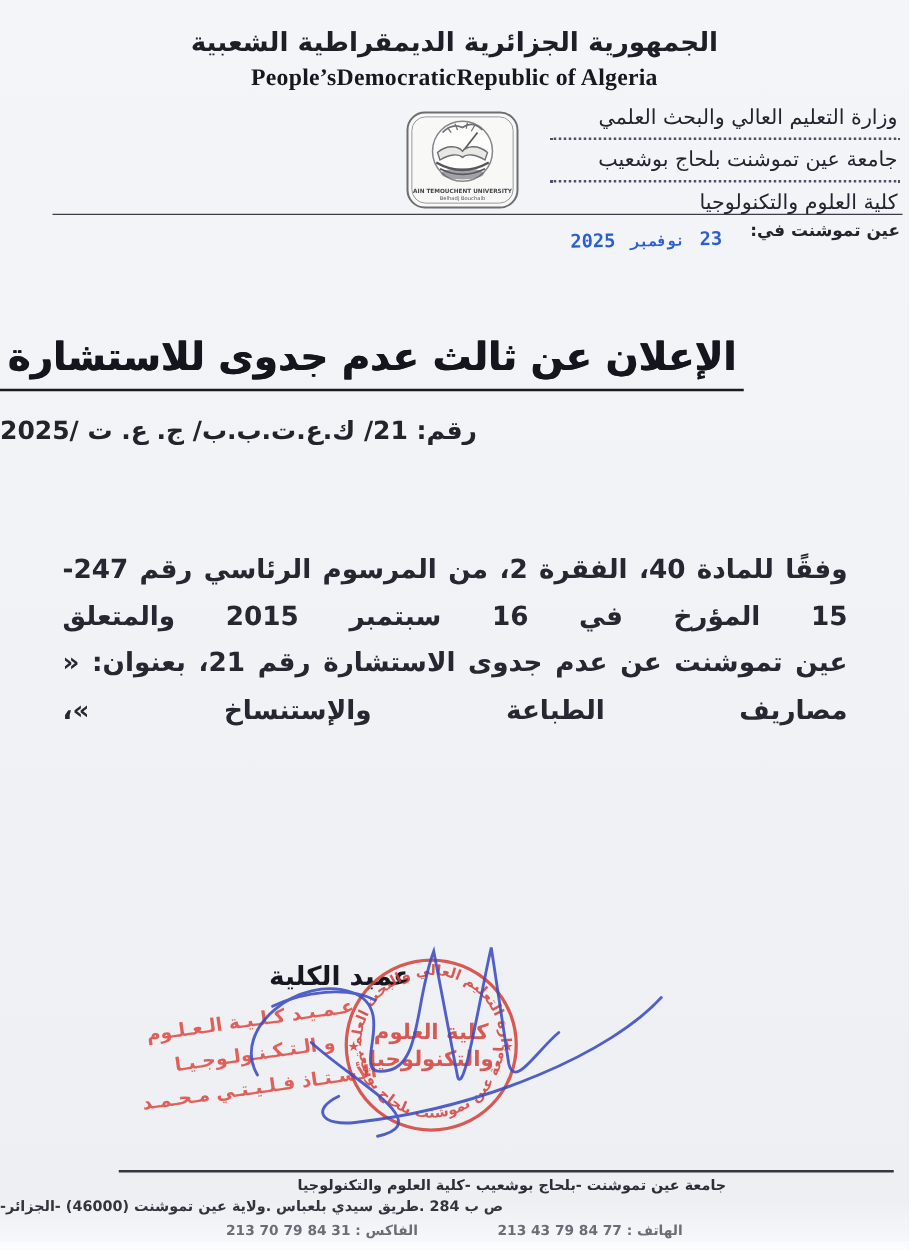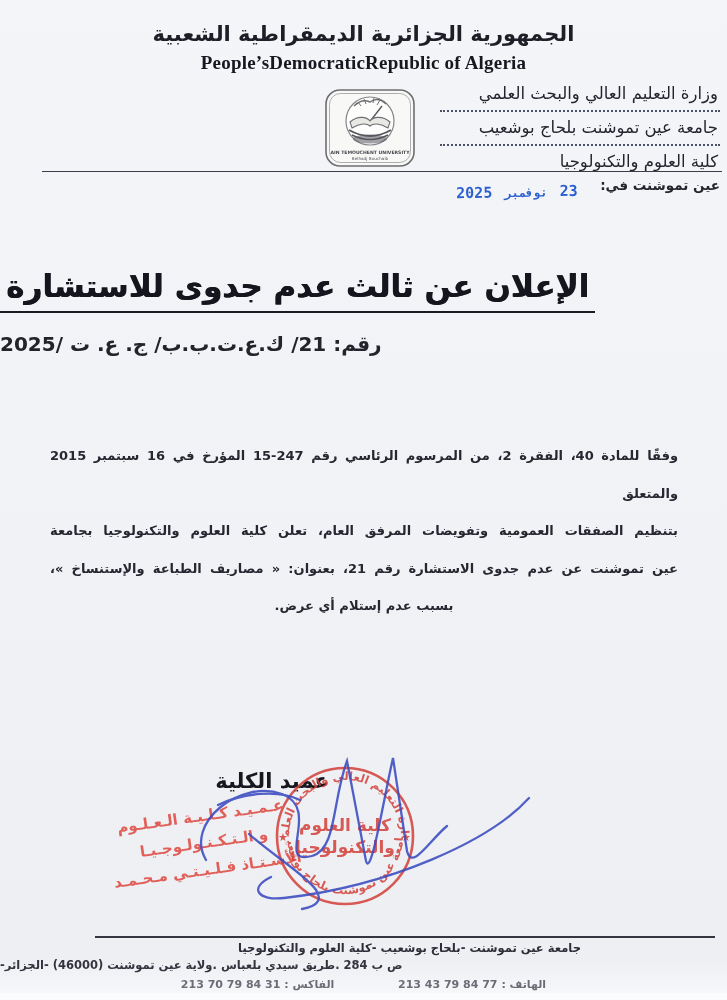--- a/index.html
+++ b/index.html
@@ -62,21 +62,21 @@
     display:inline-block;font-size:31px;font-weight:900;color:#15161d;
     border-bottom:2.6px solid #1a1b22;padding:0 6px 7px 6px;
     text-shadow:.6px 0 0 #15161d;
   }
   .ref-line{
     position:absolute;top:332px;left:0;width:100%;text-align:left;direction:rtl;
     font-size:20px;font-weight:bold;color:#22232b;
   }
   .body-text{
     position:absolute;top:437px;left:50px;width:628px;direction:rtl;
-    font-size:13px;font-weight:600;color:#262730;line-height:37.5px;
+    font-size:21px;font-weight:600;color:#262730;line-height:37.5px;
   }
   .body-text .jline{text-align:justify;text-align-last:justify;}
   .body-text .cline{text-align:center;}
   .body-text b{font-weight:800;}
   
   .dean-label{
     position:absolute;top:769px;left:197px;width:150px;direction:rtl;text-align:center;
     font-size:21px;font-weight:800;color:#17181f;
   }
   .red-note{
@@ -151,23 +151,21 @@
     <span class="y">2025</span>
   </div>
 
   <div class="main-title">
     <span>الإعلان عن ثالث عدم جدوى للاستشارة</span>
   </div>
   <div class="ref-line">رقم: 21/ ك.ع.ت.ب.ب/ ج. ع. ت /2025</div>
 
   <div class="body-text">
     <div class="jline">وفقًا للمادة 40، الفقرة 2، من المرسوم الرئاسي رقم 247-15 المؤرخ في 16 سبتمبر 2015 والمتعلق</div>
-    <div class="jline">بتنظيم الصفقات العمومية وتفويضات المرفق العام، تعلن كلية العلوم والتكنولوجيا بجامعة</div>
     <div class="jline"><span>عين تموشنت عن عدم جدوى الاستشارة رقم 21، </span><b>بعنوان: « مصاريف الطباعة والإستنساخ »،</b></div>
-    <div class="cline">بسبب عدم إستلام أي عرض.</div>
   </div>
 
   <div class="dean-label">عميد الكلية</div>
 
   <div class="red-note">
     <div>عـمـيـد كـلـيـة الـعـلـوم</div>
     <div>و الـتـكـنـولـوجـيـا</div>
     <div>الأسـتـاذ فـلـيـتـي مـحـمـد</div>
   </div>
 

